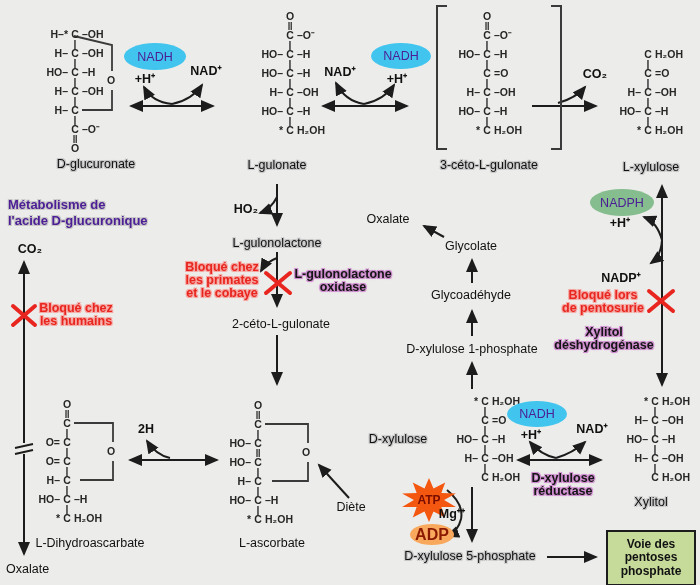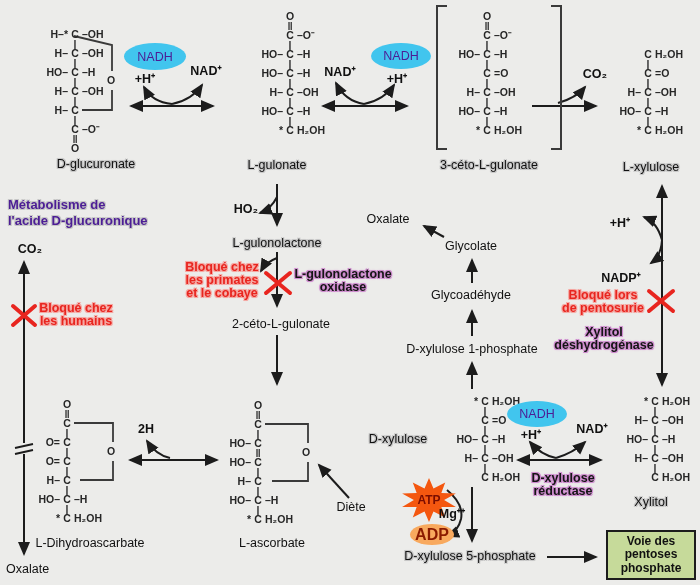--- a/index.html
+++ b/index.html
@@ -32,21 +32,21 @@
            text-shadow:-1px -1px 0 #F5A7A2,1px -1px 0 #F5A7A2,-1px 1px 0 #F5A7A2,1px 1px 0 #F5A7A2,0 0 2px #F5A7A2;}
   .enzyme{position:absolute;z-index:3;transform:translateX(-50%);text-align:center;font-weight:bold;
           font-size:12.5px;line-height:13px;color:#151515;white-space:nowrap;
           text-shadow:-1px -1px 0 #CE8BCE,1px -1px 0 #CE8BCE,-1px 1px 0 #CE8BCE,1px 1px 0 #CE8BCE,0 0 3px #CE8BCE;}
   .bracket{position:absolute;z-index:2;width:9px;border:2.5px solid #3a3a3a;}
   .atp-star{position:absolute;z-index:3;left:401px;top:478px;width:56px;height:44px;background:#F4570F;
     display:flex;align-items:center;justify-content:center;font-weight:bold;font-size:12px;color:#7A0D00;
     clip-path:polygon(50% 0%,58% 24%,79% 10%,72% 34%,98% 35%,77% 50%,98% 66%,72% 66%,79% 90%,58% 76%,50% 100%,42% 76%,21% 90%,28% 66%,2% 66%,23% 50%,2% 35%,28% 34%,21% 10%,42% 24%);}
   .adp{position:absolute;z-index:4;left:410px;top:524px;width:44px;height:21px;border-radius:50%;background:#F8A95E;
        display:flex;align-items:center;justify-content:center;font-weight:bold;font-size:16px;color:#8B1A00;}
-  .pentose-box{position:absolute;z-index:3;left:606px;top:530px;width:90px;height:50px;background:#C6DA9A;
+  .pentose-box{position:absolute;z-index:3;left:606px;top:530px;width:90px;height:56px;background:#C6DA9A;
        border:2px solid #1c1c1c;box-sizing:border-box;display:flex;flex-direction:column;align-items:center;
        justify-content:center;font-weight:bold;font-size:12px;line-height:13.5px;color:#111;}
 </style>
 </head>
 <body>
 
 <div class="canvas">
 
   <svg class="overlay" width="700" height="585">
     <defs>
@@ -626,20 +626,21 @@
 
   <div class="oval" style="left:124px;top:43px;width:62px;height:27px;background:#41C5EE">NADH</div>
   <div class="lbl cof" style="left:145px;top:70px">+H⁺</div>
   <div class="lbl cof" style="left:206px;top:62px">NAD⁺</div>
   <div class="lbl cof" style="left:340px;top:63px">NAD⁺</div>
   <div class="oval" style="left:371px;top:43px;width:60px;height:26px;background:#41C5EE">NADH</div>
   <div class="lbl cof" style="left:397px;top:70px">+H⁺</div>
   <div class="lbl cof" style="left:595px;top:67px">CO₂</div>
   <div class="lbl cof" style="left:30px;top:242px">CO₂</div>
   <div class="lbl cof" style="left:246px;top:202px">HO₂</div>
+  <div class="oval" style="left:590px;top:189px;width:64px;height:27px;background:#85BD8E">NADPH</div>
   <div class="lbl cof" style="left:620px;top:214px">+H⁺</div>
   <div class="lbl cof" style="left:621px;top:269px">NADP⁺</div>
   <div class="oval" style="left:507px;top:401px;width:60px;height:26px;background:#41C5EE">NADH</div>
   <div class="lbl cof" style="left:531px;top:426px">+H⁺</div>
   <div class="lbl cof" style="left:592px;top:420px">NAD⁺</div>
   <div class="lbl cof" style="left:146px;top:422px">2H</div>
   <div class="atp-star">
       <span>ATP</span>
     </div>
   <div class="lbl cof" style="left:452px;top:505px">Mg⁺⁺</div>

